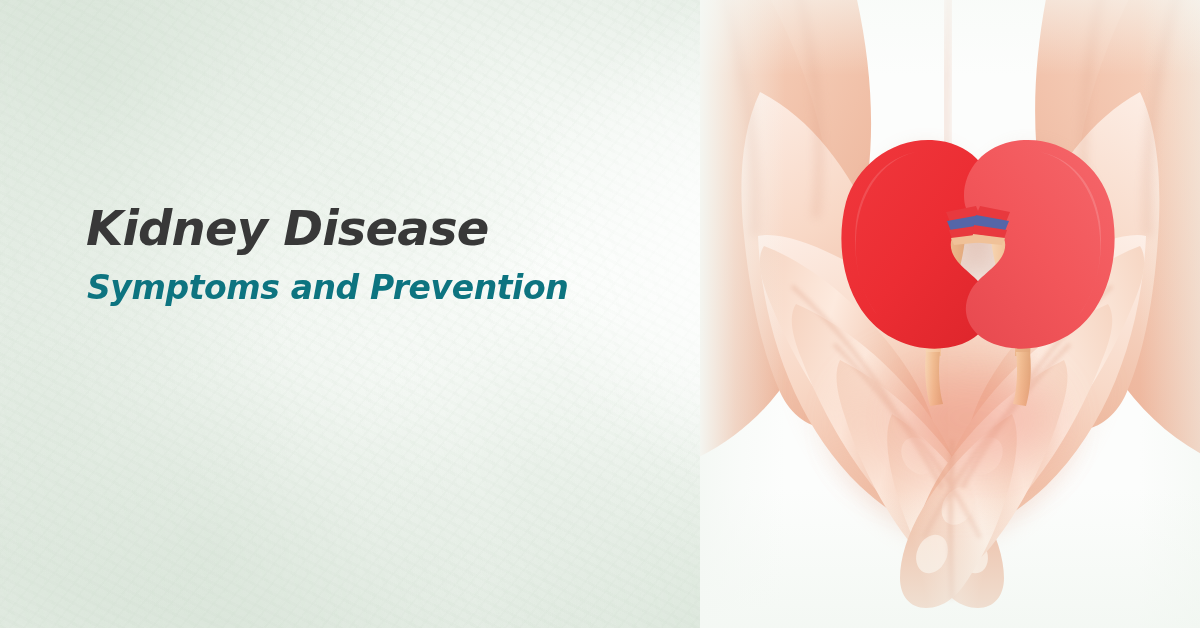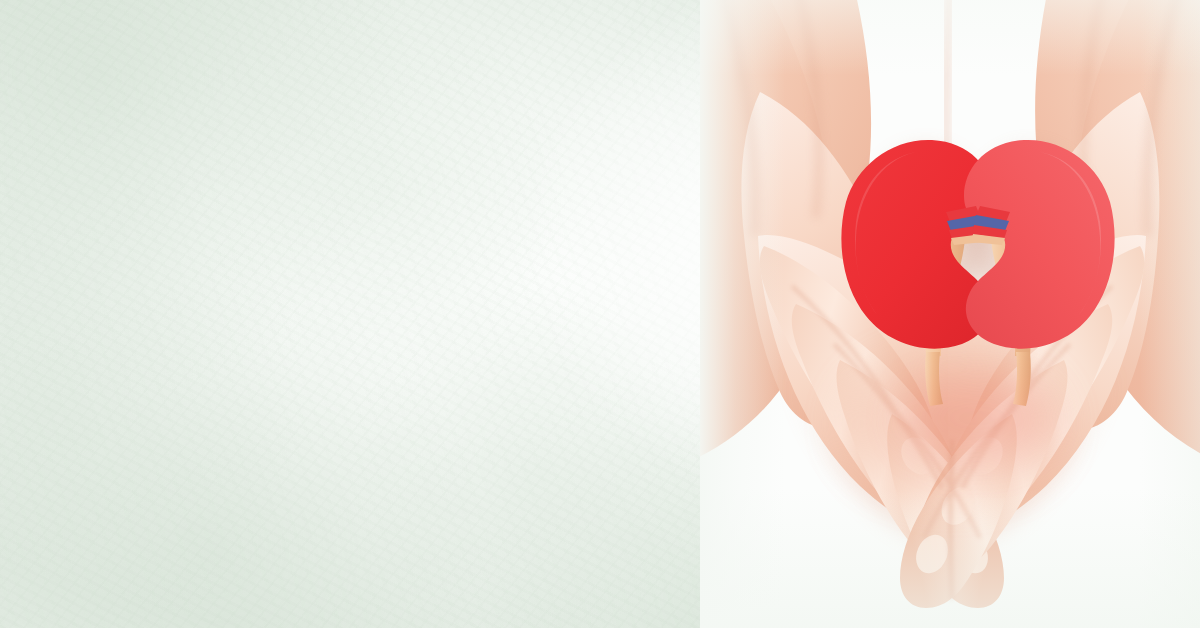--- a/index.html
+++ b/index.html
@@ -371,14 +371,18 @@
                  C 239 390, 238 370, 240 352 Z" fill="url(#ureterG)"></path>
         <path d="M 330 352 C 332 372, 330 392, 326 406 L 313 404
                  C 317 390, 318 370, 316 352 Z" fill="url(#ureterG)"></path>
       </g>
 
       <ellipse cx="278" cy="418" rx="78" ry="44" fill="#ef5a52" opacity=".16" filter="url(#blurLg)"></ellipse>
     </svg>
     <div class="photo-feather"></div>
   </div>
 
+  <div class="text-block">
+    <h1 class="title">Kidney Disease</h1>
+    <h2 class="subtitle">Symptoms and Prevention</h2>
+  </div>
 
 </div>
 
 </body></html>

